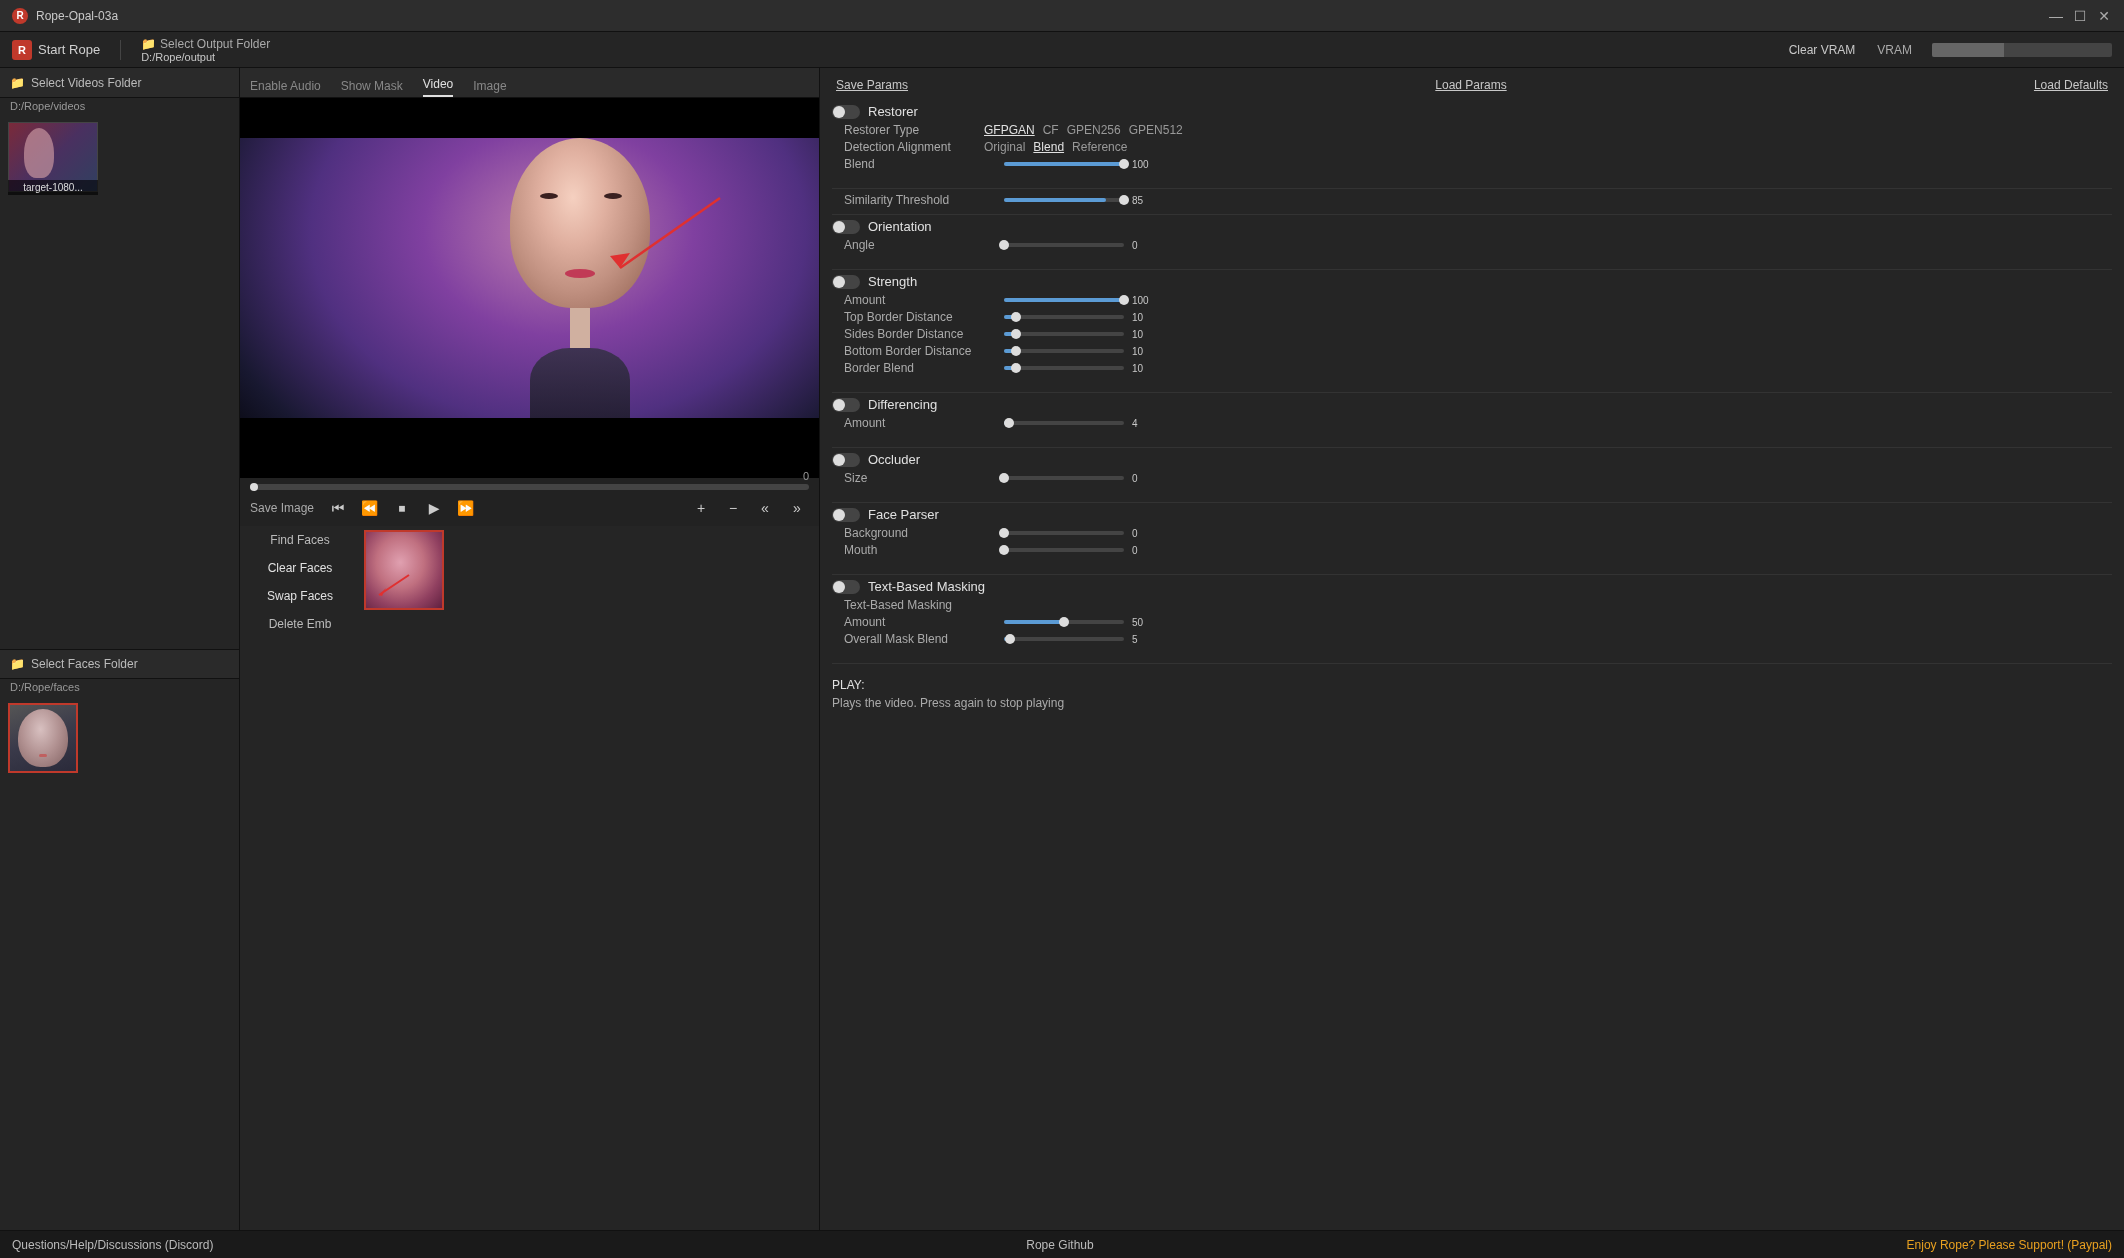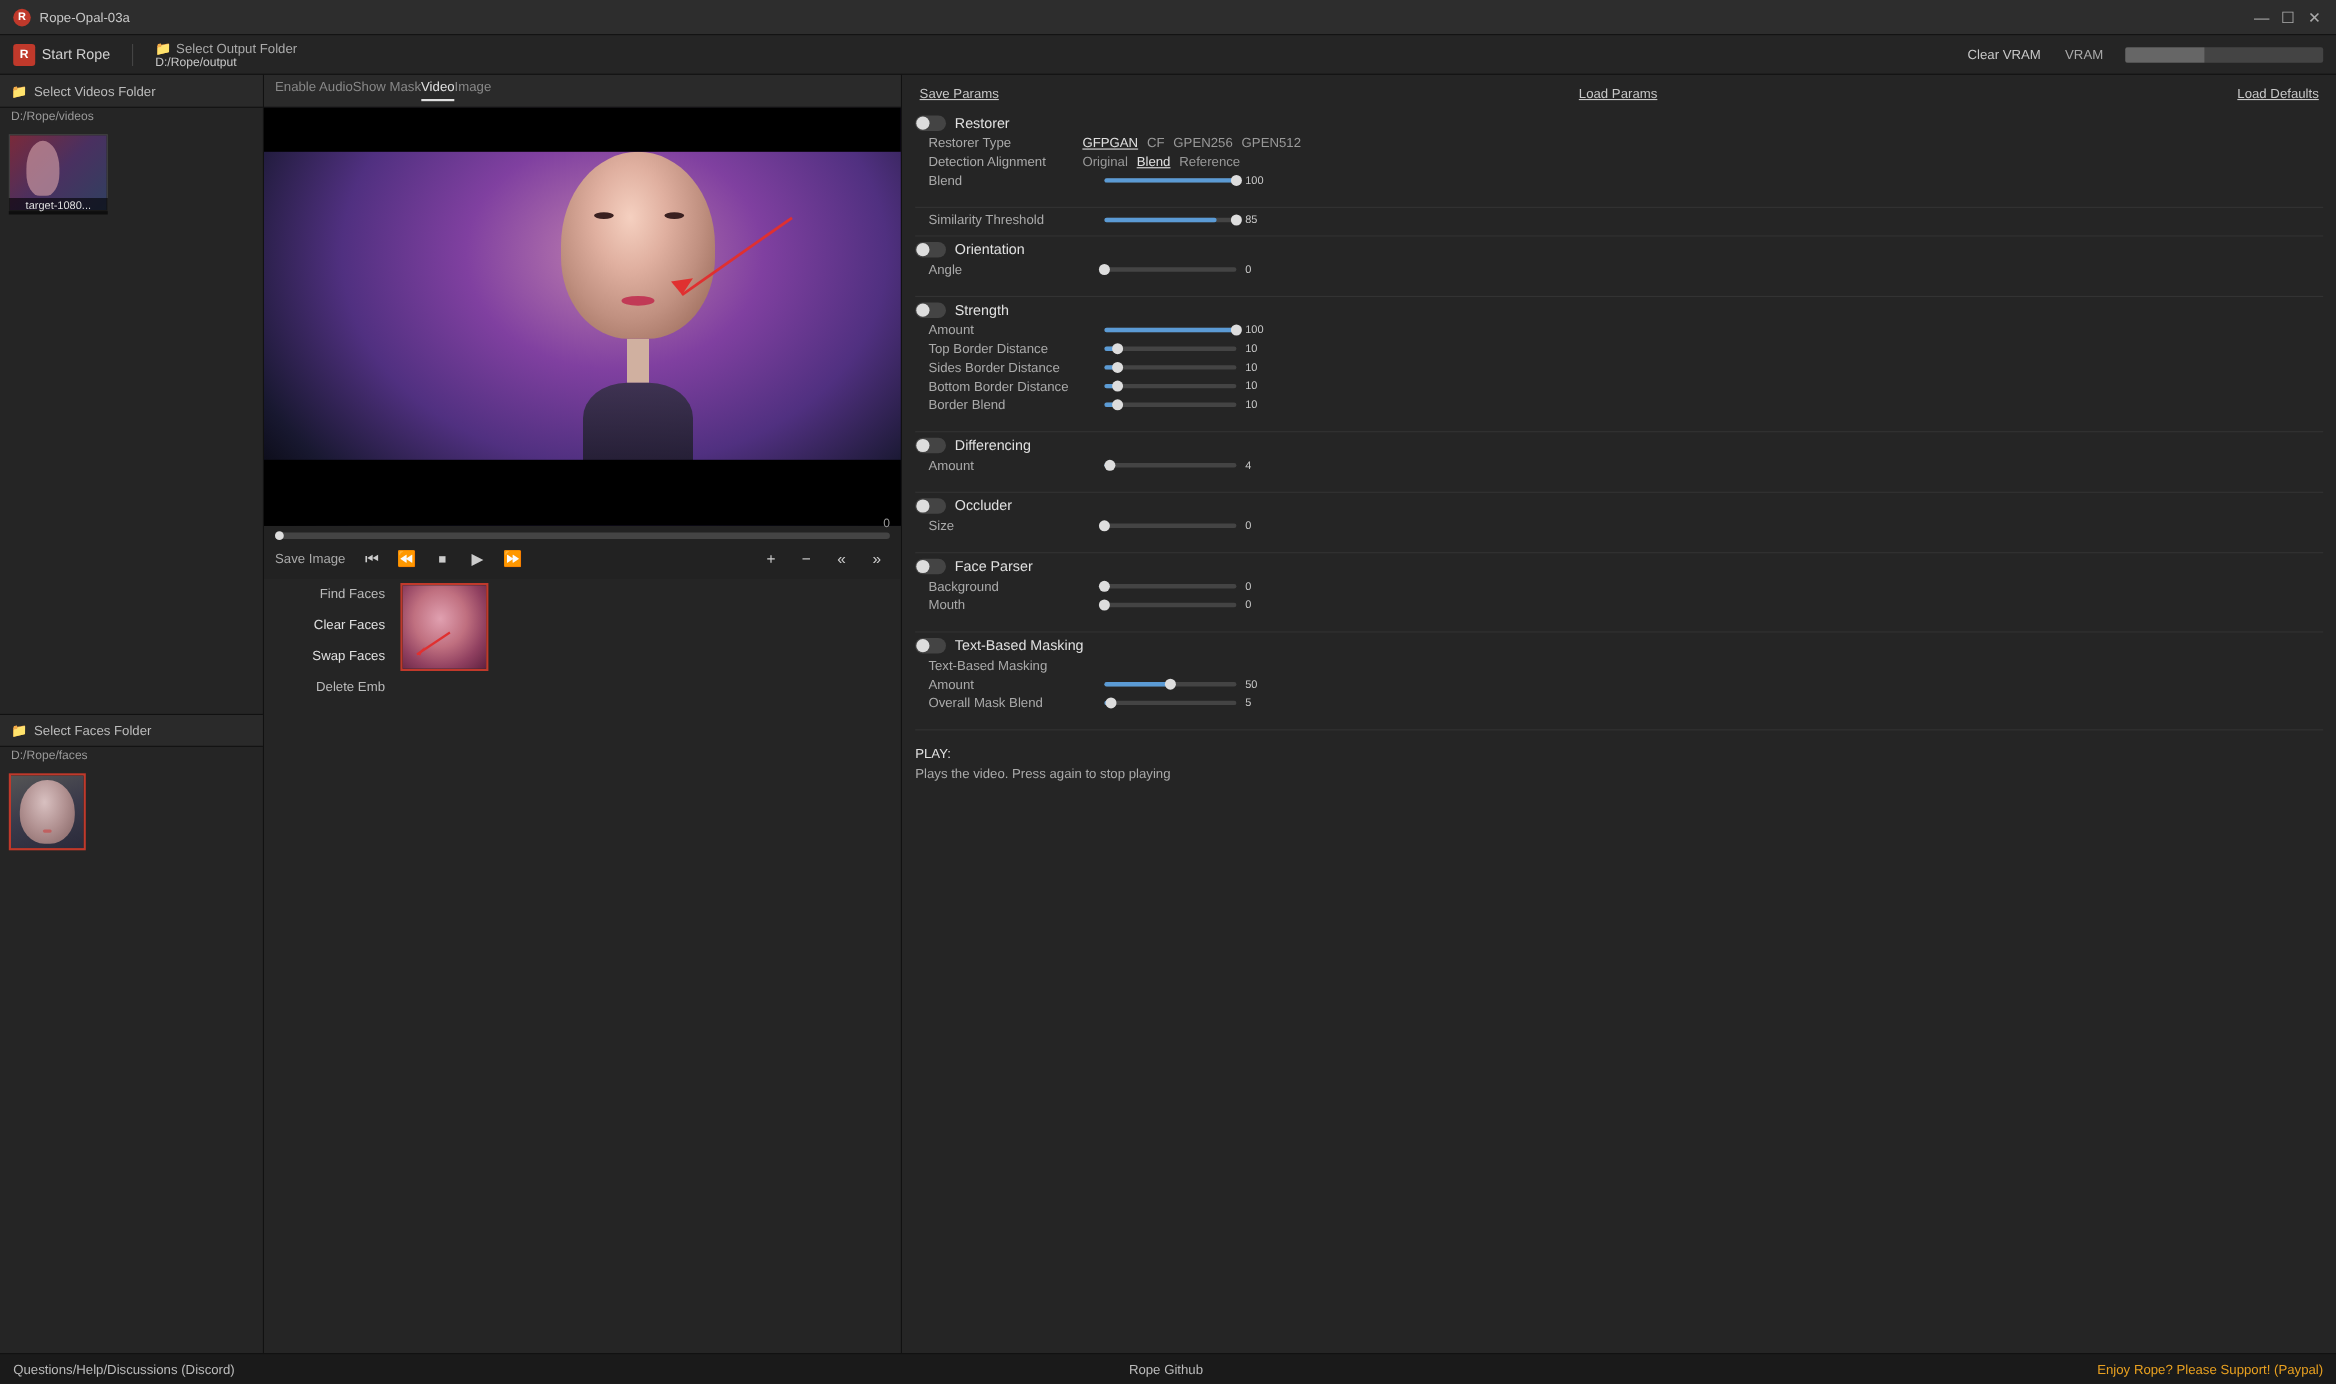--- a/index.html
+++ b/index.html
@@ -216,22 +216,23 @@
       background: #252525;
       display: flex;
       flex-direction: column;
       flex-shrink: 0;
       border-right: 1px solid #111;
     }
     .middle-tabs {
       height: 30px;
       background: #2a2a2a;
       display: flex;
-      align-items: flex-start;
+      align-items: flex-end;
       padding: 0 10px;
+      gap: 20px;
       border-bottom: 1px solid #111;
     }
     .tab-item {
       font-size: 12px;
       color: #888;
       cursor: pointer;
       padding: 4px 0;
     }
     .tab-item.active {
       color: #e0e0e0;
@@ -305,21 +306,21 @@
       display: flex;
       flex-direction: column;
       width: 120px;
     }
     .face-action-btn {
       height: 28px;
       background: transparent;
       border: none;
       color: #bbb;
       font-size: 12px;
-      text-align: right;
+      text-align: center;
       padding: 0 10px;
       cursor: pointer;
     }
     .face-action-btn.active {
       color: #e0e0e0;
     }
     .face-preview-area {
       flex: 1;
       padding: 4px;
       display: flex;

